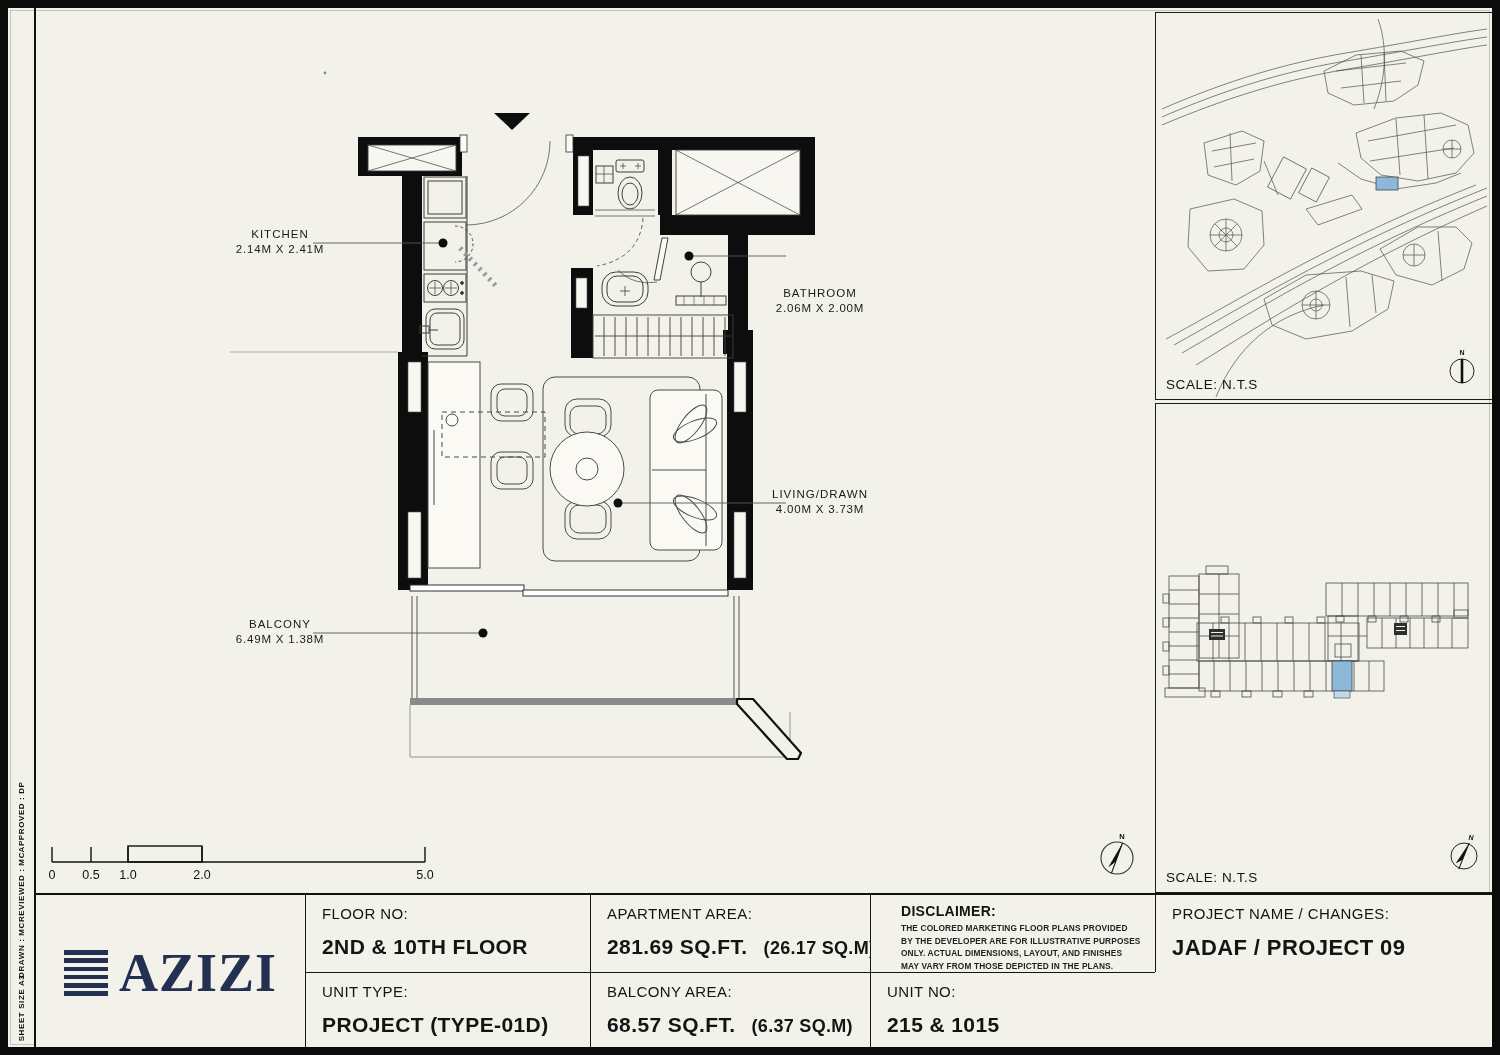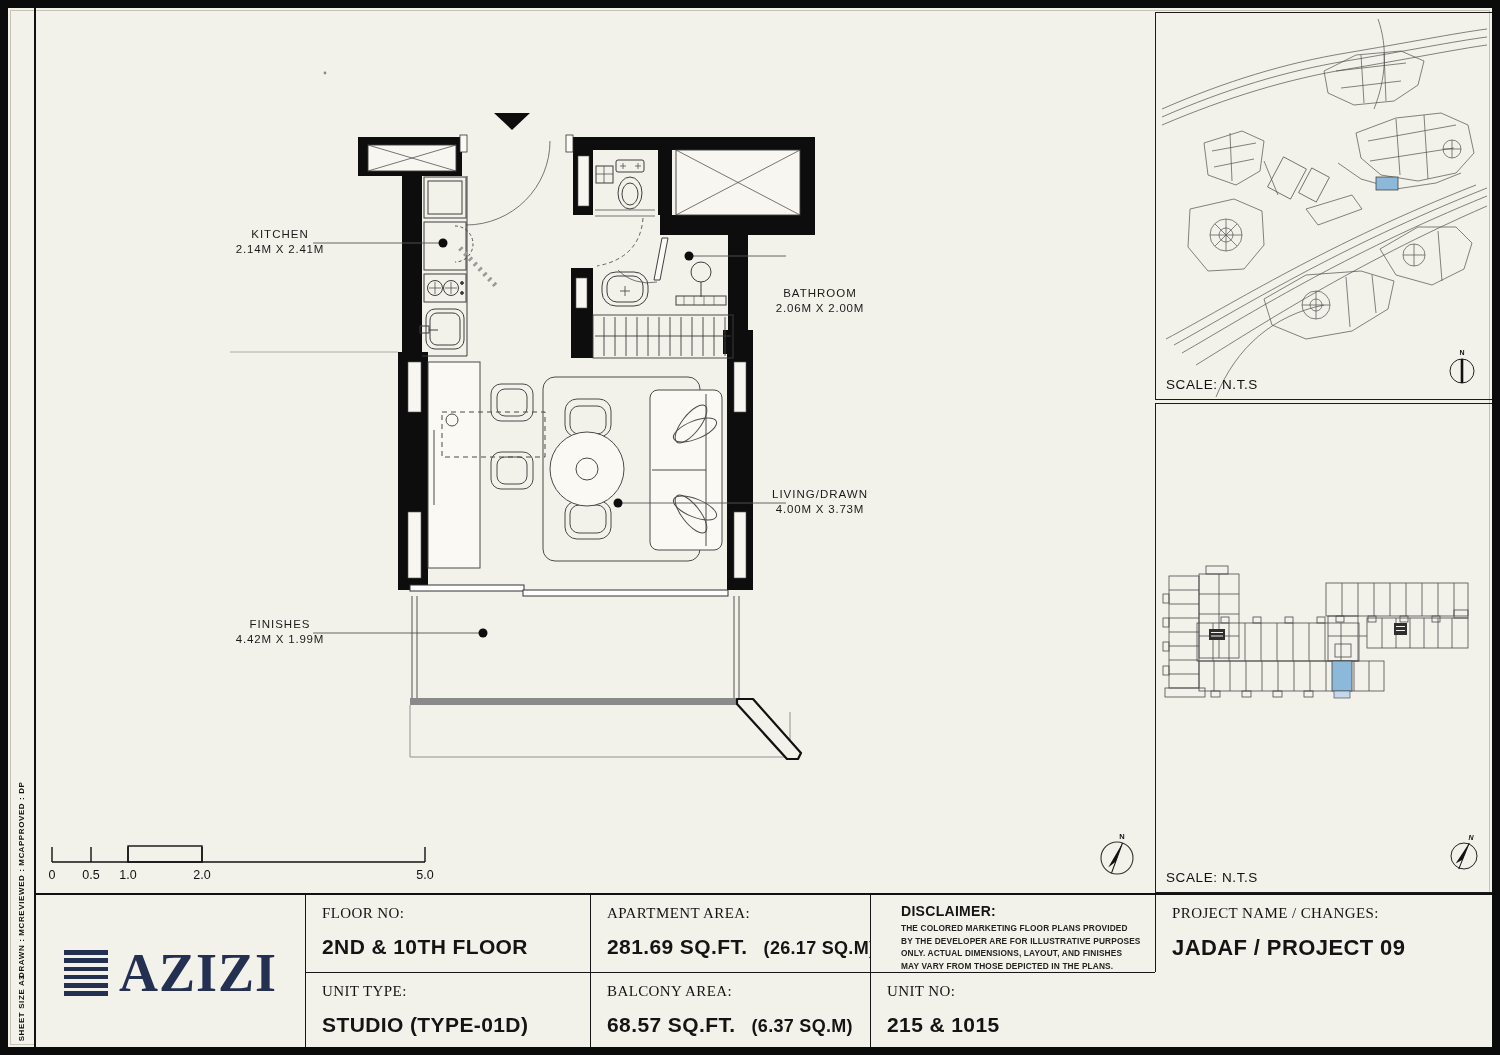--- a/index.html
+++ b/index.html
@@ -25,21 +25,21 @@
   #site-panel { top:12px; height:388px; }
   #key-panel { top:403px; height:490px; }
   .scale-label { position:absolute; left:10px; bottom:7px; font-size:13.5px; letter-spacing:.6px; color:#111; }
 
   
   #title-block { position:absolute; left:36px; top:893px; width:1456px; height:154px; z-index:10;
                  display:grid; grid-template-columns:269px 285px 280px 285px 1fr; grid-template-rows:77px 77px;
                  border-top:2px solid #111; background:#f2f1ea; }
   .tb-cell { border-left:1.5px solid #161616; border-top:1.5px solid #161616; padding:10px 16px 8px 16px; overflow:hidden; }
   .tb-cell.r1 { border-top:none; }
-  .tb-label { font-size:15px; font-weight:500; letter-spacing:.4px; color:#141414;font-family:Liberation Serif, serif; }
+  .tb-label { font-size:15px; font-weight:500; letter-spacing:.4px; color:#141414; }
   .tb-value { font-size:21px; font-weight:700; letter-spacing:.4px; margin-top:13px; white-space:nowrap; }
   .tb-metric { font-size:18px; font-weight:600; margin-left:16px; letter-spacing:.3px; }
   #logo-cell { grid-row:1 / 3; display:flex; align-items:center; justify-content:center; gap:11px; border-top:none; border-left:none; }
   #logo-bars { display:flex; flex-direction:column; gap:3.4px; }
   #logo-bars div { width:44px; height:4.8px; background:#243052; }
   #logo-word { font-family:"Liberation Serif", serif; font-size:54px; font-weight:700; color:#243052;
                letter-spacing:1px; transform:scaleY(1.02); line-height:1; }
   #disclaimer-cell { padding:8px 14px 4px 30px; }
   .disc-label { font-size:14px; font-weight:600; letter-spacing:.3px; }
   .disc-text { font-size:8.3px; font-weight:600; line-height:1.52; letter-spacing:.15px; color:#222; margin-top:3px; }
@@ -235,22 +235,22 @@
     </div>
     <div class="room-label" style="left:716px; top:232px;margin-top:46px;">
       <span style="display:block">BATHROOM</span>
       <span class="dims" style="display:block">2.06M X 2.00M</span>
     </div>
     <div class="room-label" style="left:716px; top:479px;">
       <span style="display:block">LIVING/DRAWN</span>
       <span class="dims" style="display:block">4.00M X 3.73M</span>
     </div>
     <div class="room-label" style="left:176px; top:609px;">
-      <span style="display:block">FINISHES</span>
-      <span class="dims" style="display:block">4.42M X 1.99M</span>
+      <span style="display:block">BALCONY</span>
+      <span class="dims" style="display:block">6.49M X 1.38M</span>
     </div>
   </div>
 
   <div id="site-panel" class="panel">
     <svg viewBox="0 0 334 385" width="334" height="385">
       <g stroke="#4f4f4f" stroke-width="0.7" fill="none">
         <path d="M6,96 C70,68 130,50 190,40 S300,20 331,16"></path>
         <path d="M6,104 C70,76 130,58 190,48 S300,28 331,24"></path>
         <path d="M6,112 C72,84 132,66 192,56 S302,36 331,32"></path>
         <path d="M222,6 C232,34 230,66 218,96"></path>
@@ -386,21 +386,21 @@
       <div class="disc-text">THE COLORED MARKETING FLOOR PLANS PROVIDED BY THE DEVELOPER ARE FOR ILLUSTRATIVE PURPOSES ONLY. ACTUAL DIMENSIONS, LAYOUT, AND FINISHES MAY VARY FROM THOSE DEPICTED IN THE PLANS. FURNITURE, FIXTURES, AND EQUIPMENT SHOWN IN THE PLANS ARE FOR DECORATIVE PURPOSES ONLY AND ARE NOT INCLUDED IN THE PURCHASE OR LEASE OF THE PROPERTY. THE DEVELOPER RESERVES THE RIGHT TO MAKE MODIFICATIONS, REVISIONS, AND CHANGES TO THE FLOOR PLANS, SPECIFICATIONS, AND FEATURES WITHOUT PRIOR NOTICE.</div>
     </div>
 
     <div class="tb-cell r1">
       <div class="tb-label">PROJECT NAME / CHANGES:</div>
       <div class="tb-value" style="font-size:22px">JADAF / PROJECT 09</div>
     </div>
 
     <div class="tb-cell" style="grid-column:2">
       <div class="tb-label">UNIT TYPE:</div>
-      <div class="tb-value">STUDIO (TYPE-01D)</div>
+      <div class="tb-value">PROJECT (TYPE-01D)</div>
     </div>
 
     <div class="tb-cell">
       <div class="tb-label">BALCONY AREA:</div>
       <div class="tb-value"><span>68.57 SQ.FT.</span><span class="tb-metric">(6.37 SQ.M)</span></div>
     </div>
 
 
     <div class="tb-cell">
       <div class="tb-label">UNIT NO:</div>

